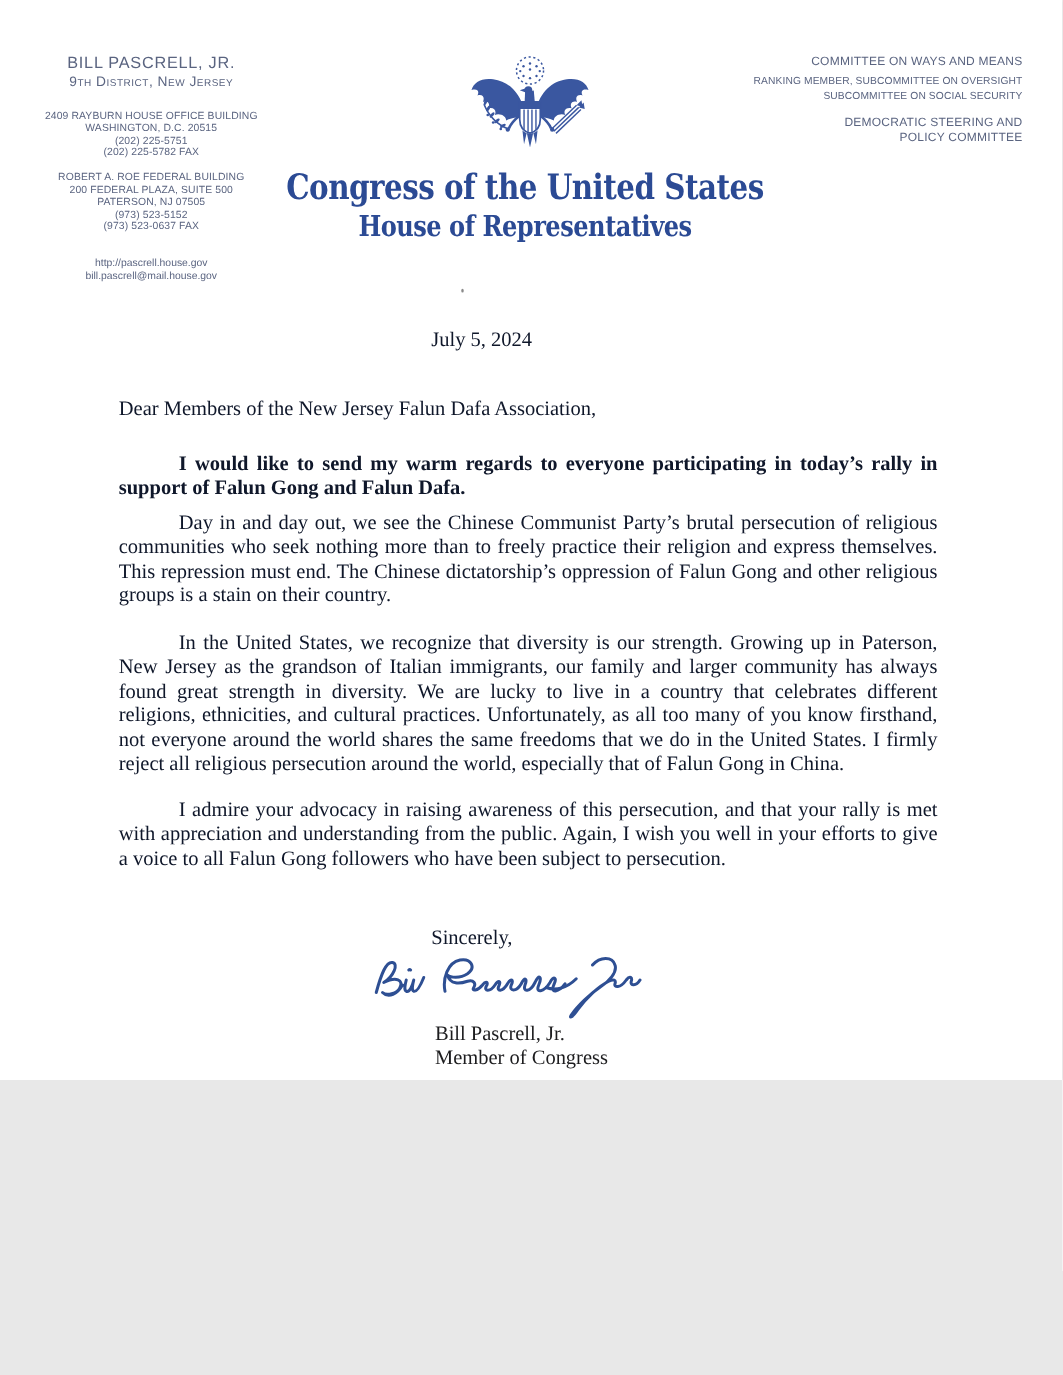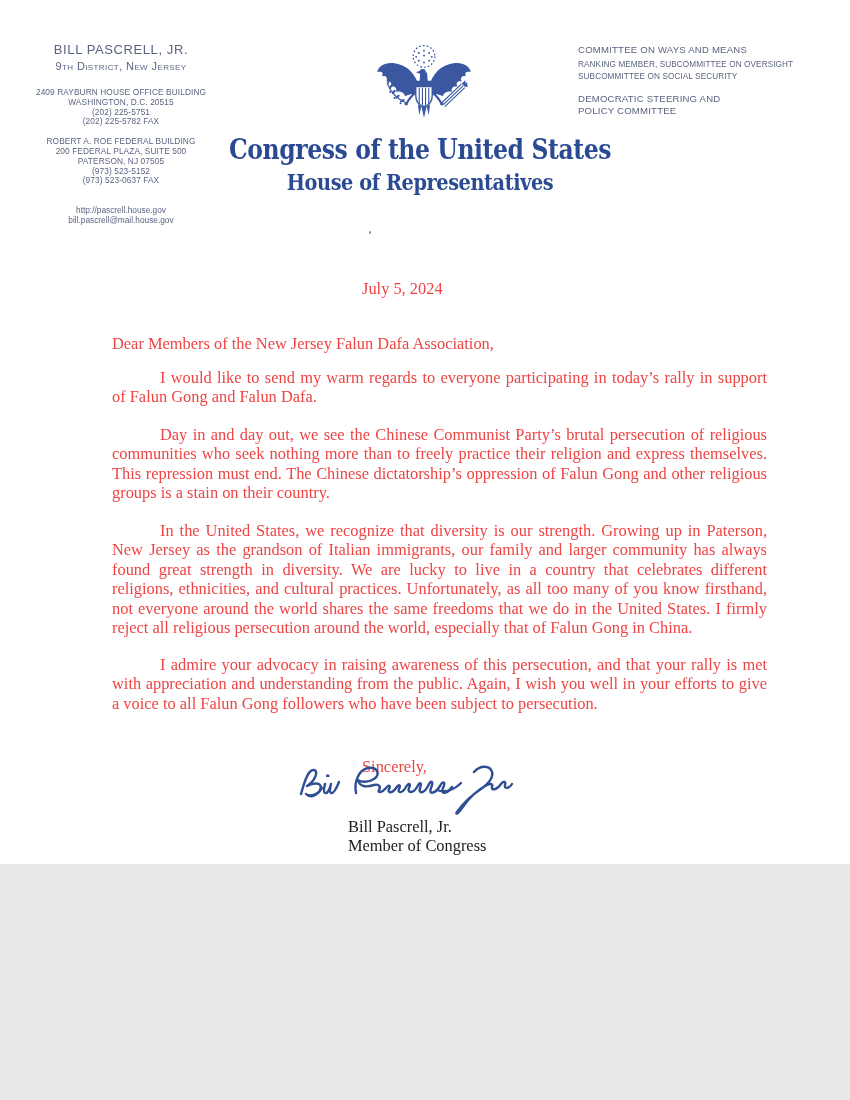--- a/index.html
+++ b/index.html
@@ -14,47 +14,47 @@
     color:#55608040;color:#5a6480;font-family:"Liberation Sans",sans-serif;
   }
   .lh-name{font-size:13px;letter-spacing:.6px;}
   .lh-district{font-size:11px;font-variant:small-caps;letter-spacing:.4px;margin-top:3px;}
   .lh-addr{font-size:8.3px;line-height:9.8px;letter-spacing:.1px;}
   .lh-addr1{margin-top:16px;}
   .lh-addr2{margin-top:10px;}
   .lh-web{font-size:8.3px;line-height:9.8px;margin-top:20px;}
   
   .lh-right{
-    position:absolute;left:578px;top:44px;width:240px;text-align:left;
+    position:absolute;left:578px;top:44px;width:240px;text-align:right;
     color:#5a6480;font-family:"Liberation Sans",sans-serif;
   }
   .lh-committee{font-size:9.6px;letter-spacing:.2px;}
   .lh-roles{font-size:8.2px;line-height:11.5px;margin-top:4px;letter-spacing:.1px;}
   .lh-c2{font-size:9.6px;line-height:12px;margin-top:11px;letter-spacing:.2px;}
   
   .seal{position:absolute;left:372px;top:43px;}
   .lh-title{
     position:absolute;left:120px;top:133px;width:600px;text-align:center;
     color:#2b4a94;font-family:"DejaVu Serif",serif;font-weight:bold;
     font-size:28px;transform:scaleX(.84);letter-spacing:-.5px;
   }
   .lh-subtitle{
     position:absolute;left:120px;top:168px;width:600px;text-align:center;
     color:#2b4a94;font-family:"DejaVu Serif",serif;font-weight:bold;
     font-size:23px;transform:scaleX(.84);letter-spacing:-.5px;
   }
   
   .bt{
     position:absolute;left:95px;width:655px;font-size:16.4px;
-    line-height:19.4px;color:#ef4444;margin:17px;
+    line-height:19.4px;color:#0f172a;margin:0;
   }
   .date-line{top:262px;padding-left:250px;box-sizing:border-box;}
   .salutation{top:317px;}
   .para{text-align:justify;text-indent:48px;}
-  .p1{top:351px;}
+  .p1{top:361px;font-weight:bold;}
   .p2{top:408px;}
   .p3{top:504px;font-family:Liberation Serif, serif;}
   .p4{top:638px;}
   .closing{top:740px;padding-left:250px;box-sizing:border-box;}
   .signature-svg{position:absolute;left:294px;top:757px;}
   .signer{position:absolute;left:348px;top:818px;font-size:16.4px;line-height:18.6px;color:#1d1d1f;}
   
   .union-bug{position:absolute;left:392px;top:1070px;opacity:.85;}
   .speck{position:absolute;left:369px;top:231px;width:2px;height:3px;background:#8a8a8a;border-radius:50%;}
 </style>

